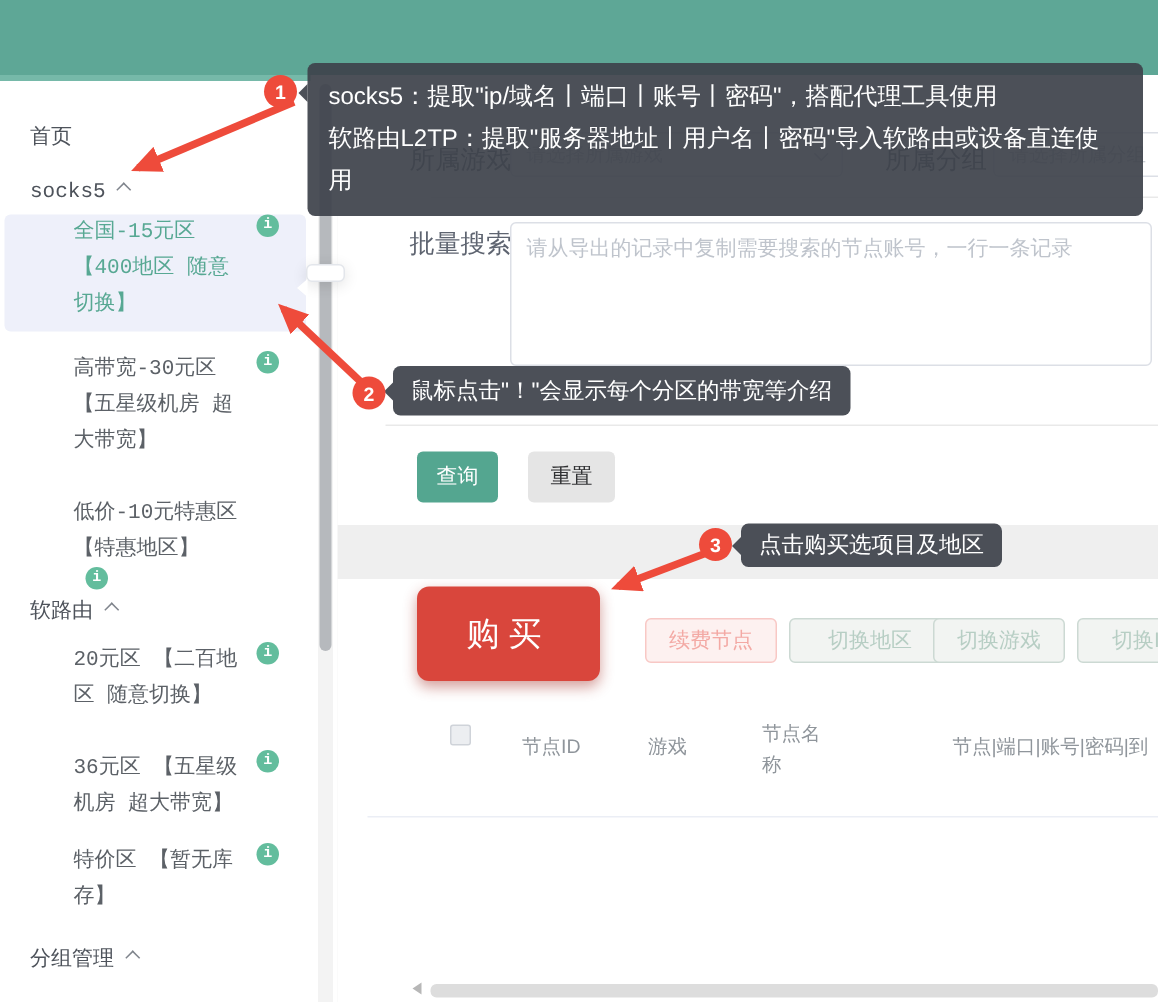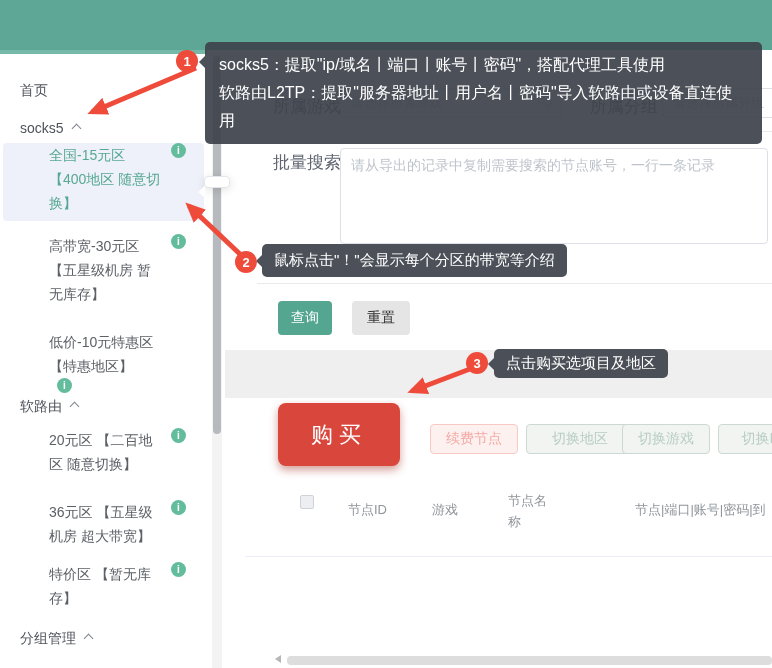--- a/index.html
+++ b/index.html
@@ -7,21 +7,21 @@
     font-family:"Liberation Sans","DejaVu Sans",sans-serif; }
   .stage { position:relative; width:772px; height:668px; overflow:hidden; background:#fff; }
 
   
   .hdr { position:absolute; top:0; left:0; width:772px; height:50px; background:#5ea796; z-index:2; }
   .hdr-logo { position:absolute; top:0; left:0; width:207px; height:54px; background:#76b9a9;
     display:flex; align-items:center; padding-left:20px; }
   .brand { color:#fff; font-size:21px; font-weight:bold; letter-spacing:1px; }
 
   
-  .sidebar { position:absolute; left:0; top:54px; width:207px; bottom:0; background:#fff; z-index:2; }
+  .sidebar { position:absolute; left:0; top:54px; width:207px; bottom:0; background:#fff; z-index:2;font-family:Liberation Mono, monospace; }
   .mi { position:absolute; left:20px; font-size:14px; color:#4e535b; cursor:pointer; white-space:nowrap; }
   .chev-up { display:inline-block; width:7px; height:7px; border-left:1.5px solid #80858d;
     border-top:1.5px solid #80858d; transform:rotate(45deg); margin-left:9px; vertical-align:1px; }
   .smi { position:absolute; left:3px; width:201px; display:flex; align-items:flex-start;
     padding-left:46px; cursor:pointer; border-radius:4px; }
   .smi-label { width:114px; line-height:24px; font-size:14px; color:#5c6167; }
   .smi.active { background:#eef0fa; }
   .smi.active .smi-label { color:#57a893; }
   .info-ic { width:15px; height:15px; border-radius:50%; background:#63bd9d; color:#fff;
     font-size:10px; font-weight:bold; display:flex; align-items:center; justify-content:center;
@@ -29,21 +29,21 @@
 
   
   .vtrack { position:absolute; left:212px; top:52px; width:10px; bottom:0; background:#f3f3f3; z-index:2; }
   .vthumb { position:absolute; left:213px; top:56px; width:8px; height:378px; background:#b6b9bd;
     border-radius:4px; z-index:3; }
 
   
   .main { position:absolute; left:225px; top:50px; right:0; bottom:0; background:#efefef; z-index:1; }
   .card { position:absolute; left:0; right:0; background:#fff; overflow:hidden; }
   .card1 { top:0; height:300px; }
-  .card2 { top:348px; bottom:0; }
+  .card2 { top:336px; bottom:0; }
 
   .flabel { position:absolute; font-size:17px; color:#5e6470; white-space:nowrap;text-align:center; }
   .sel { position:absolute; height:30px; border:1px solid #dcdfe6; border-radius:4px; background:#fff;
     display:flex; align-items:center; padding:0 26px 0 10px; cursor:pointer; }
   .sel-ph { font-size:13px; color:#bfc4cc; white-space:nowrap; }
   .chev-dn { position:absolute; right:10px; top:10px; width:7px; height:7px;
     border-right:1.5px solid #c0c4cc; border-bottom:1.5px solid #c0c4cc; transform:rotate(45deg); }
   .divider { position:absolute; right:0; height:1px; background:#e9e9e9; }
   .ta { position:absolute; border:1px solid #dcdfe6; border-radius:4px; background:#fff;
     padding:6px 10px; cursor:text; }
@@ -106,21 +106,21 @@
     <div class="mi" style="top:66px;">
       <span>socks5</span><span class="chev-up"></span>
     </div>
 
     <div class="smi active" style="top:89px; height:78px;">
       <div class="smi-label">全国-15元区 【400地区 随意切换】</div>
       <div class="info-ic">i</div>
     </div>
 
     <div class="smi" style="top:180px; height:72px;">
-      <div class="smi-label">高带宽-30元区 【五星级机房 暂无库存】</div>
+      <div class="smi-label">高带宽-30元区 【五星级机房 超大带宽】</div>
       <div class="info-ic">i</div>
     </div>
 
     <div class="smi" style="top:276px; height:62px;flex-direction:column;">
       <div class="smi-label">低价-10元特惠区 【特惠地区】</div>
       <div class="info-ic">i</div>
     </div>
 
     <div class="mi" style="top:344px;">
       <span>软路由</span><span class="chev-up"></span>

